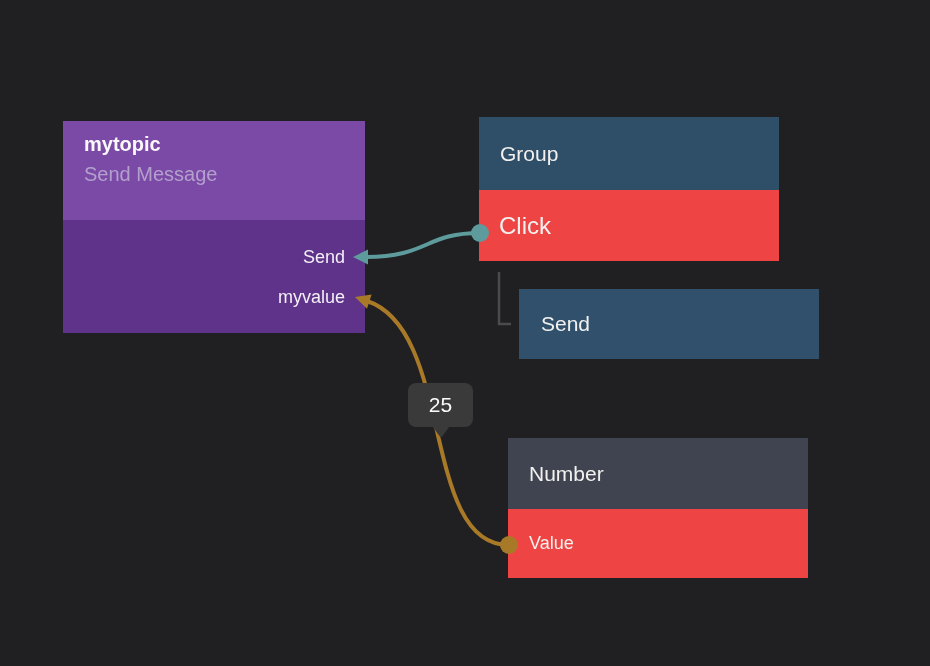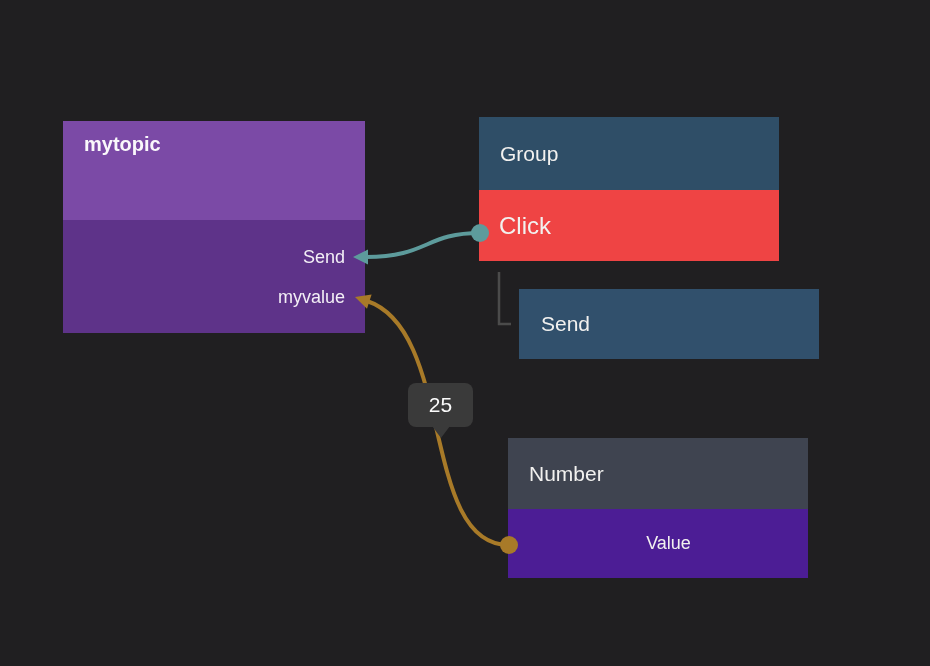--- a/index.html
+++ b/index.html
@@ -60,23 +60,23 @@
   }
 
   
   .node-number { left: 508px; top: 438px; width: 300px; height: 140px; }
   .node-number .hdr {
     height: 71px; background: #3f4450; display: flex; align-items: center;
     padding-left: 21px; box-sizing: border-box;
     color: #f2f1ef; font-size: 21px;
   }
   .node-number .bdy {
-    height: 69px; background: #4c1d95; display: flex; align-items: center;
+    height: 69px; background: #ef4444; display: flex; align-items: center;
     padding-left: 21px; box-sizing: border-box;
-    color: #f2f1ef; font-size: 18px; justify-content: center;
+    color: #f2f1ef; font-size: 18px;
   }
 
   
   svg.wires {
     position: absolute; left: 0; top: 0; width: 930px; height: 666px;
     z-index: 5;
   }
 
   
   .wire-badge {
@@ -92,20 +92,21 @@
   }
 </style>
 </head>
 <body>
 
 <div class="canvas">
 
   <div class="node node-mytopic">
     <div class="hdr">
       <div class="title">mytopic</div>
+      <div class="subtitle">Send Message</div>
     </div>
     <div class="bdy">
       <div class="port-row">
         <span>Send</span>
       </div>
       <div class="port-row">
         <span>myvalue</span>
       </div>
     </div>
   </div>

